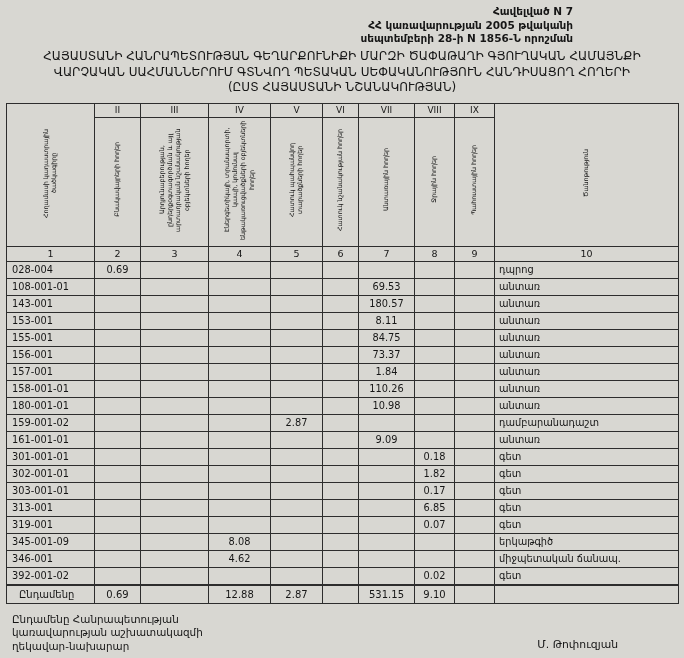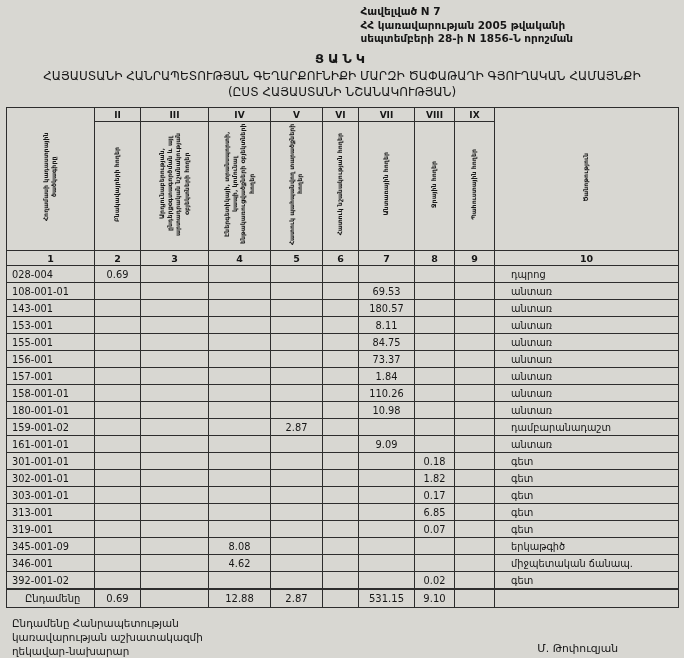--- a/index.html
+++ b/index.html
@@ -7,74 +7,74 @@
     width:684px; height:658px; overflow:hidden;
     background:#d8d7d2;
     font-family:"DejaVu Sans", sans-serif;
     color:#161616;
     -webkit-font-smoothing:antialiased;
   }
   .page { padding:5px 6px 0 6px; position:relative; }
 
   .annex-block {
     width:max-content; margin-left:auto; margin-right:105px;
-    text-align:left; font-size:10.5px; font-weight:bold; line-height:1.3;
+    text-align:right; font-size:10.5px; font-weight:bold; line-height:1.3;
   }
   .doc-title {
     text-align:center; font-weight:bold; font-size:13px;
     letter-spacing:4px; margin-top:5px;
   }
   .subtitle { text-align:center; font-size:12px; line-height:1.3; margin-top:3px; }
   .subtitle div { white-space:nowrap; }
 
   table {
     border-collapse:collapse; table-layout:fixed;
     width:672px; margin:7px auto 0 auto;
     background:transparent;
   }
   th, td { border:1px solid #2d2d2d; overflow:hidden; }
-  th { font-weight:bold; }
+  th { font-weight:normal; }
   th.roman { font-size:9px; height:13px; padding:0; text-align:center; }
   th.vhead { height:126px; padding:1px 0; vertical-align:middle; text-align:center; }
   .vtext {
     writing-mode:vertical-rl; transform:rotate(180deg);
     font-size:6.3px; line-height:1.3; max-height:122px;
     margin:0 auto; text-align:center; display:inline-block;
   }
   th.colnum { font-size:9.5px; height:14px; padding:0; text-align:center; }
 
   td { font-size:9.8px; height:16px; padding:0 3px; white-space:nowrap; }
   td.num  { text-align:center; }
   td.code { text-align:left; padding-left:5px; }
-  td.note { text-align:left; padding-left:16px; }
+  td.note { text-align:left; padding-left:4px; }
 
   tfoot td { border-top:2px solid #2d2d2d; font-size:10px; height:17px; }
-  td.total-label { text-align:left; padding-left:18px; }
+  td.total-label { text-align:left; padding-left:12px; }
 
   .footer {
     display:flex; justify-content:space-between; align-items:flex-end;
     padding:9px 60px 0 6px; font-size:10.4px; line-height:1.32;
   }
   .signature { font-size:10.8px; padding-bottom:2px; }
 </style>
 </head>
 <body>
 
 <div class="page">
 
   <div class="annex-block">
     <div>Հավելված N 7</div>
     <div>ՀՀ կառավարության 2005 թվականի</div>
     <div>սեպտեմբերի 28-ի N 1856-Ն որոշման</div>
   </div>
 
-  <div class="doc-title">ՑԱՆԿ</div>
 
   <div class="subtitle">
     <div>ՀԱՅԱՍՏԱՆԻ ՀԱՆՐԱՊԵՏՈՒԹՅԱՆ ԳԵՂԱՐՔՈՒՆԻՔԻ ՄԱՐԶԻ ԾԱՓԱԹԱՂԻ ԳՅՈՒՂԱԿԱՆ ՀԱՄԱՅՆՔԻ</div>
+    <div>ՎԱՐՉԱԿԱՆ ՍԱՀՄԱՆՆԵՐՈՒՄ ԳՏՆՎՈՂ ՊԵՏԱԿԱՆ ՍԵՓԱԿԱՆՈՒԹՅՈՒՆ ՀԱՆԴԻՍԱՑՈՂ ՀՈՂԵՐԻ</div>
     <div>(ԸՍՏ ՀԱՅԱՍՏԱՆԻ ՆՇԱՆԱԿՈՒԹՅԱՆ)</div>
   </div>
 
   <table>
     <colgroup>
       <col style="width:88px">
         <col style="width:46px">
         <col style="width:68px">
       <col style="width:62px">
         <col style="width:52px">

